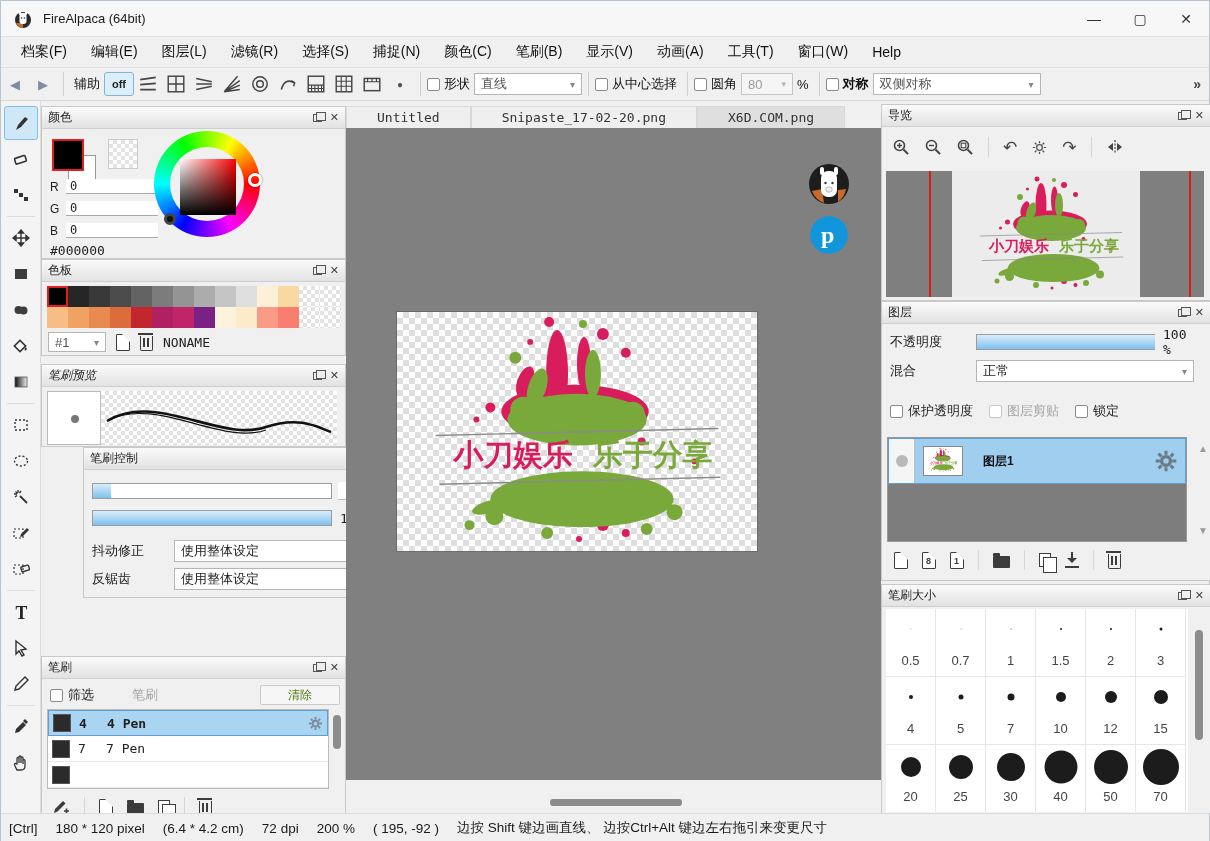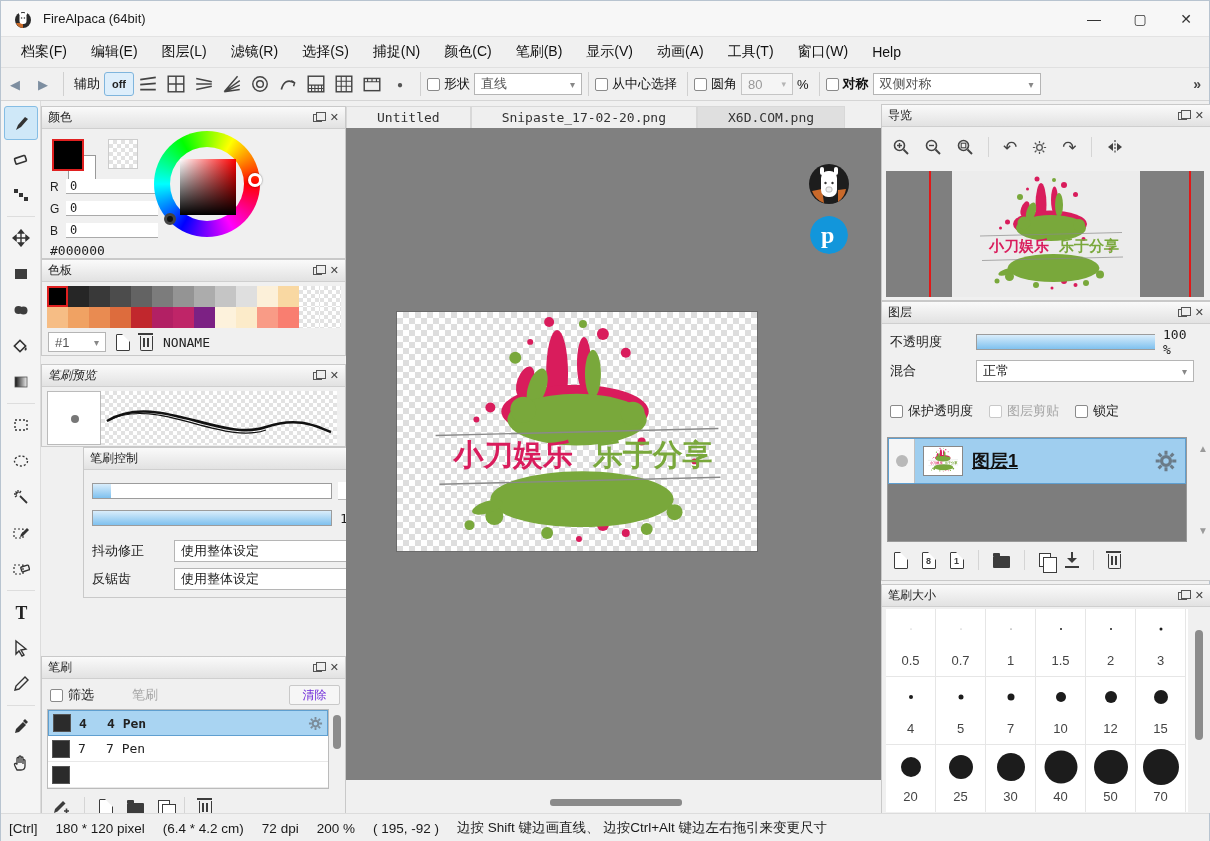--- a/index.html
+++ b/index.html
@@ -80,21 +80,21 @@
   .bp-strip { position:absolute; left:59px; top:26px; width:236px; height:54px; }
 
   
   .slider { position:relative; background:#fff; border:1px solid #9c9c9c; height:16px; }
   .slider .fill { position:absolute; left:0; top:0; bottom:0; background:linear-gradient(#d9edfb,#7fc1ef); }
   .bc-row { position:absolute; display:flex; align-items:center; }
   .valbox { height:18px; background:#fff; border:1px solid #bbb; border-top:none; border-left:none; font-size:13px; display:flex; align-items:center; justify-content:center; }
   .bc-lbl { font-size:13px; color:#222; }
 
   
-  .clear-btn { width:51px; height:20px; background:#f6f6f6; border:1px solid #c9c9c9; border-radius:2px; color:#6d28d9; font-size:12px; display:flex; align-items:center; justify-content:center; }
+  .clear-btn { width:80px; height:20px; background:#f6f6f6; border:1px solid #c9c9c9; border-radius:2px; color:#4d7c0f; font-size:12px; display:flex; align-items:center; justify-content:center; }
   .brush-list { position:absolute; left:5px; top:52px; width:282px; background:#fff; border:1px solid #bbb; height:80px; overflow:hidden; }
   .brush-row { height:26px; display:flex; align-items:center; padding:0 4px; border-bottom:1px solid #e8e8e8; }
   .brush-row.sel { background:#a9d4f2; border:1px solid #5f9fd0; font-weight:bold; }
   .brush-chip { width:18px; height:18px; background:#2b2b2b; border:1px solid #555; margin-right:8px; flex:none; }
   .brush-size { width:28px; font-size:13px; }
   .brush-name { font-size:13px; }
   .vscroll { position:absolute; width:8px; border-radius:4px; background:#8c8c8c; }
   .panel-iconrow { position:absolute; display:flex; align-items:center; gap:14px; }
   .pi-sep { width:1px; height:20px; background:#d5d5d5; }
 
@@ -141,21 +141,21 @@
   
   .lay-row { position:absolute; left:0; width:100%; display:flex; align-items:center; padding:0 8px; }
   .lay-lbl { font-size:13px; color:#222; }
   .cb-lbl { font-size:13px; margin-left:5px; }
   .cb-lbl.dim, .dimtxt { color:#a5a5a5; }
   .layer-list { position:absolute; left:5px; top:135px; width:300px; height:105px; background:#7d7d7d; border:1px solid #999; }
   .layer-row { height:46px; background:#9fceef; border:1px solid #5f9fd0; display:flex; align-items:center; }
   .eye-cell { width:26px; height:100%; background:#f5f5f5; border-right:1px solid #c0c0c0; display:flex; align-items:center; justify-content:center; }
   .eye-dot { width:12px; height:12px; border-radius:50%; background:#b9b9b9; }
   .layer-thumb { width:40px; height:30px; margin-left:8px; border:1px solid #888; background:#fff; position:relative; overflow:hidden; }
-  .layer-name { margin-left:9px; font-size:18px; font-weight:bold; color:#111;text-decoration:underline; }
+  .layer-name { margin-left:20px; font-size:12px; font-weight:bold; color:#111; }
   .lay-arrows { position:absolute; right:2px; top:135px; height:105px; display:flex; flex-direction:column; justify-content:space-between; padding:6px 0; color:#9a9a9a; font-size:10px; }
 
   
   .bs-grid { position:absolute; left:4px; top:24px; width:302px; height:203px; display:grid; grid-template-columns:repeat(6,50px); grid-auto-rows:68px; overflow:hidden; background:#fff; }
   .bs-cell { border-right:1px solid #e6e6e6; border-bottom:1px solid #e6e6e6; display:flex; flex-direction:column; align-items:center; justify-content:flex-end; padding-bottom:8px; position:relative; }
   .bs-dot { position:absolute; left:50%; top:20px; transform:translate(-50%,-50%); border-radius:50%; background:#1c1c1c; }
   .bs-label { font-size:13px; color:#444; }
 
   
   #statusbar { position:absolute; left:0; top:812px; width:100%; height:29px; background:#f0f0f0; border-top:1px solid #dcdcdc; display:flex; align-items:center; font-size:13.5px; color:#1a1a1a; }

